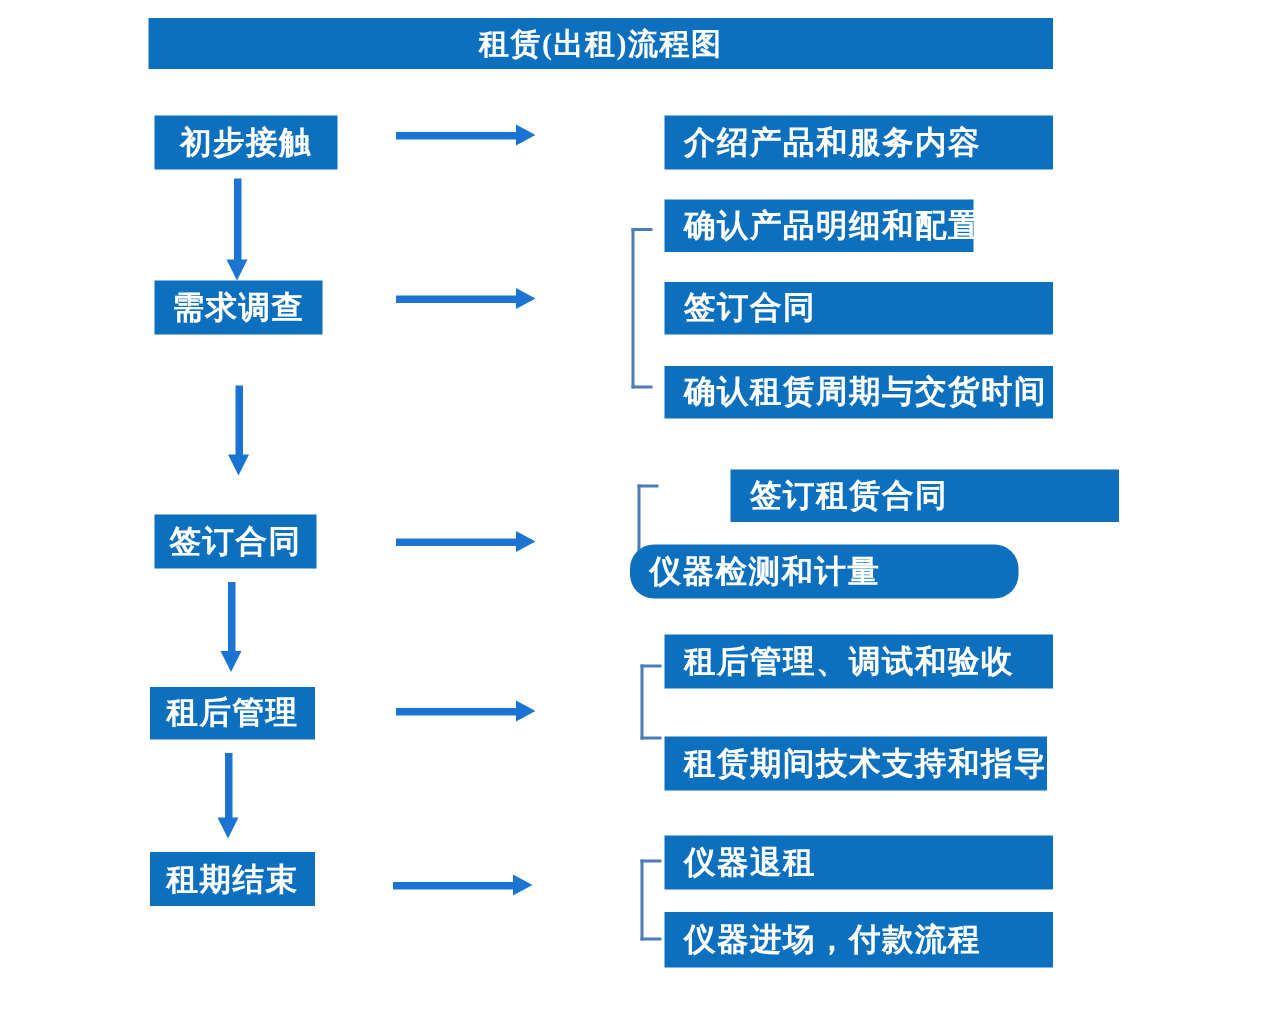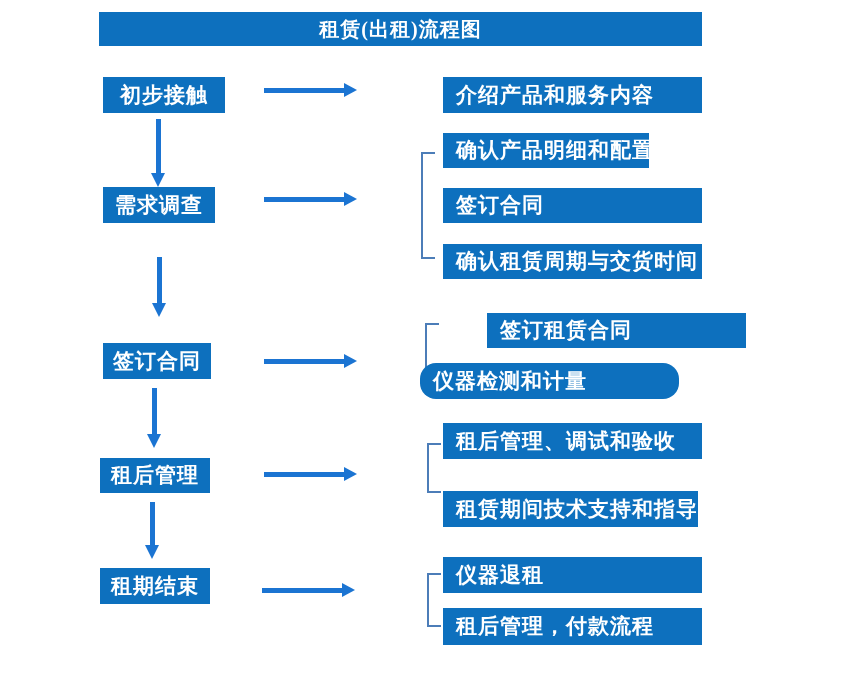--- a/index.html
+++ b/index.html
@@ -116,15 +116,15 @@
   <div class="box left" style="left:443px;top:188px;width:259px;height:35px;">签订合同</div>
   <div class="box left" style="left:443px;top:244px;width:259px;height:35px;">确认租赁周期与交货时间</div>
 
   <div class="box left" style="left:443px;top:313px;width:259px;height:35px;margin-left:44px;">签订租赁合同</div>
   <div class="box left" style="left:420px;top:363px;width:259px;height:36px;border-radius:16px;">仪器检测和计量</div>
 
   <div class="box left" style="left:443px;top:423px;width:259px;height:36px;">租后管理、调试和验收</div>
   <div class="box left" style="left:443px;top:491px;width:255px;height:36px;">租赁期间技术支持和指导</div>
 
   <div class="box left" style="left:443px;top:557px;width:259px;height:36px;">仪器退租</div>
-  <div class="box left" style="left:443px;top:608px;width:259px;height:37px;">租后管理，付款流程</div>
+  <div class="box left" style="left:443px;top:608px;width:259px;height:37px;">仪器进场，付款流程</div>
 
 </div>
 
 </body></html>

